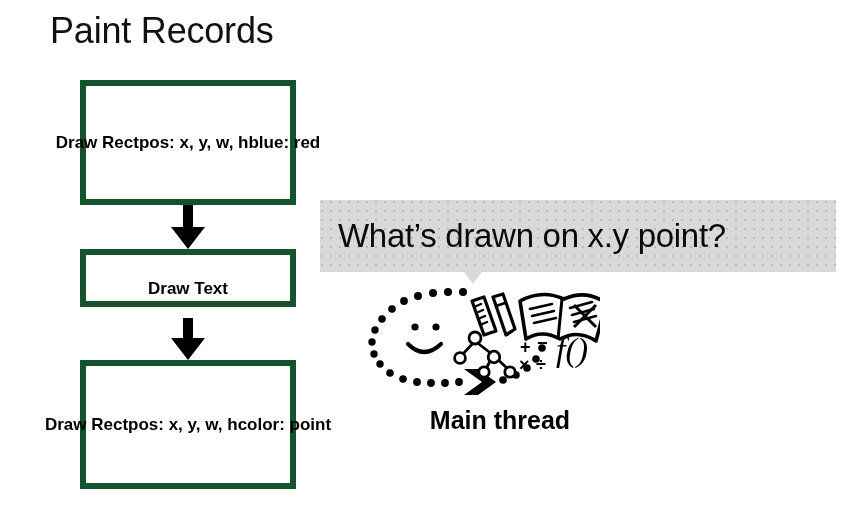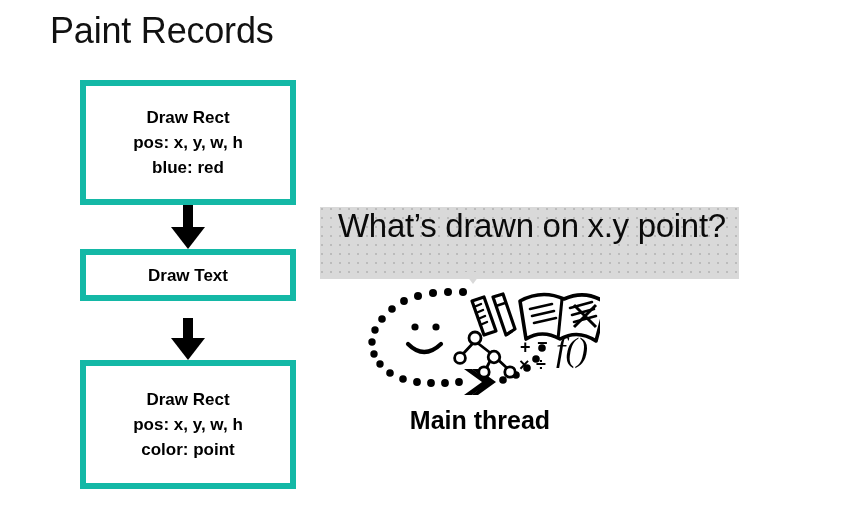--- a/index.html
+++ b/index.html
@@ -27,38 +27,38 @@
     letter-spacing: -0.2px;
     line-height: 46px;
     color: #111111;
     white-space: nowrap;
   }
 
   
   .record-box {
     position: absolute;
     box-sizing: border-box;
-    border: 6px solid #14b8a6;
+    border: 6px solid #14532d;
     background: #ffffff;
     display: flex;
-    flex-direction: column;
+    flex-direction: row;
     align-items: center;
     justify-content: center;
     text-align: center;
   }
   .record-line {
     font-size: 17px;
     font-weight: bold;
     line-height: 25px;
     color: #000000;
     white-space: nowrap;
   }
 
   #record-box-0 { left: 80px;  top: 80px;  width: 216px; height: 125px; }
-  #record-box-1 { left: 80px;  top: 249px; width: 216px; height: 52px;  }
+  #record-box-1 { left: 80px;  top: 249px; width: 216px; height: 58px; align-items: flex-end;  }
   #record-box-2 { left: 80px;  top: 360px; width: 216px; height: 129px; }
 
   
   .flow-arrow {
     position: absolute;
     width: 34px;
     left: 171px;
   }
   .flow-arrow .shaft {
     position: absolute;
@@ -80,28 +80,29 @@
   #flow-arrow-0 .shaft { height: 22px; }
   #flow-arrow-0 .head  { top: 22px; }
   #flow-arrow-1 { top: 318px; height: 42px; }
   #flow-arrow-1 .shaft { height: 20px; }
   #flow-arrow-1 .head  { top: 20px; }
 
   
   #speech-bubble {
     position: absolute;
     left: 320px;
-    top: 207px;
-    width: 419px;
+    top: 200px;
+    width: 516px;
     height: 72px;
     background: #d9d9d9;
     background-image:
       radial-gradient(circle at 2px 2px, rgba(120,120,120,0.30) 1px, transparent 1.4px);
     background-size: 9px 9px;
     display: flex;
+    align-items: center;
     justify-content: flex-start;
   }
   #speech-bubble-text {
     font-size: 33px;
     font-weight: normal;
     color: #0a0a0a;
     padding-left: 18px;
     letter-spacing: -0.3px;
     white-space: nowrap;
   }
@@ -121,21 +122,21 @@
     position: absolute;
     left: 360px;
     top: 283px;
     width: 240px;
     height: 120px;
   }
   #thread-figure svg { display: block; }
 
   #main-thread-label {
     position: absolute;
-    left: 360px;
+    left: 380px;
     top: 406px;
     width: 240px;
     text-align: center;
     font-size: 25px;
     font-weight: bold;
     color: #000000;
     white-space: nowrap;
   }
 </style>
 </head>

